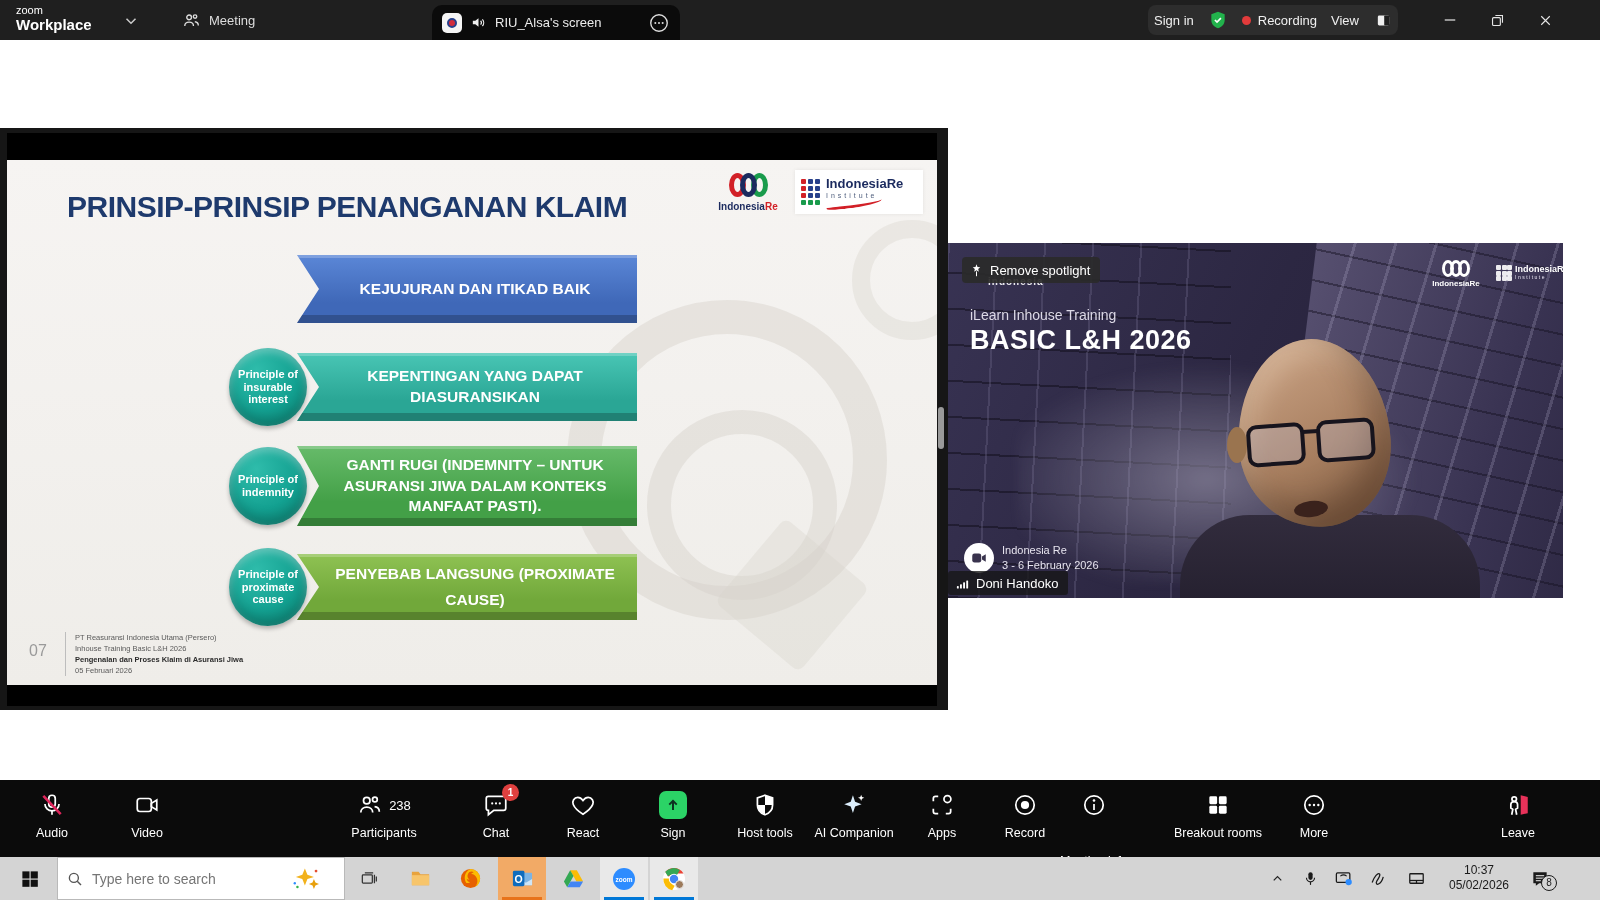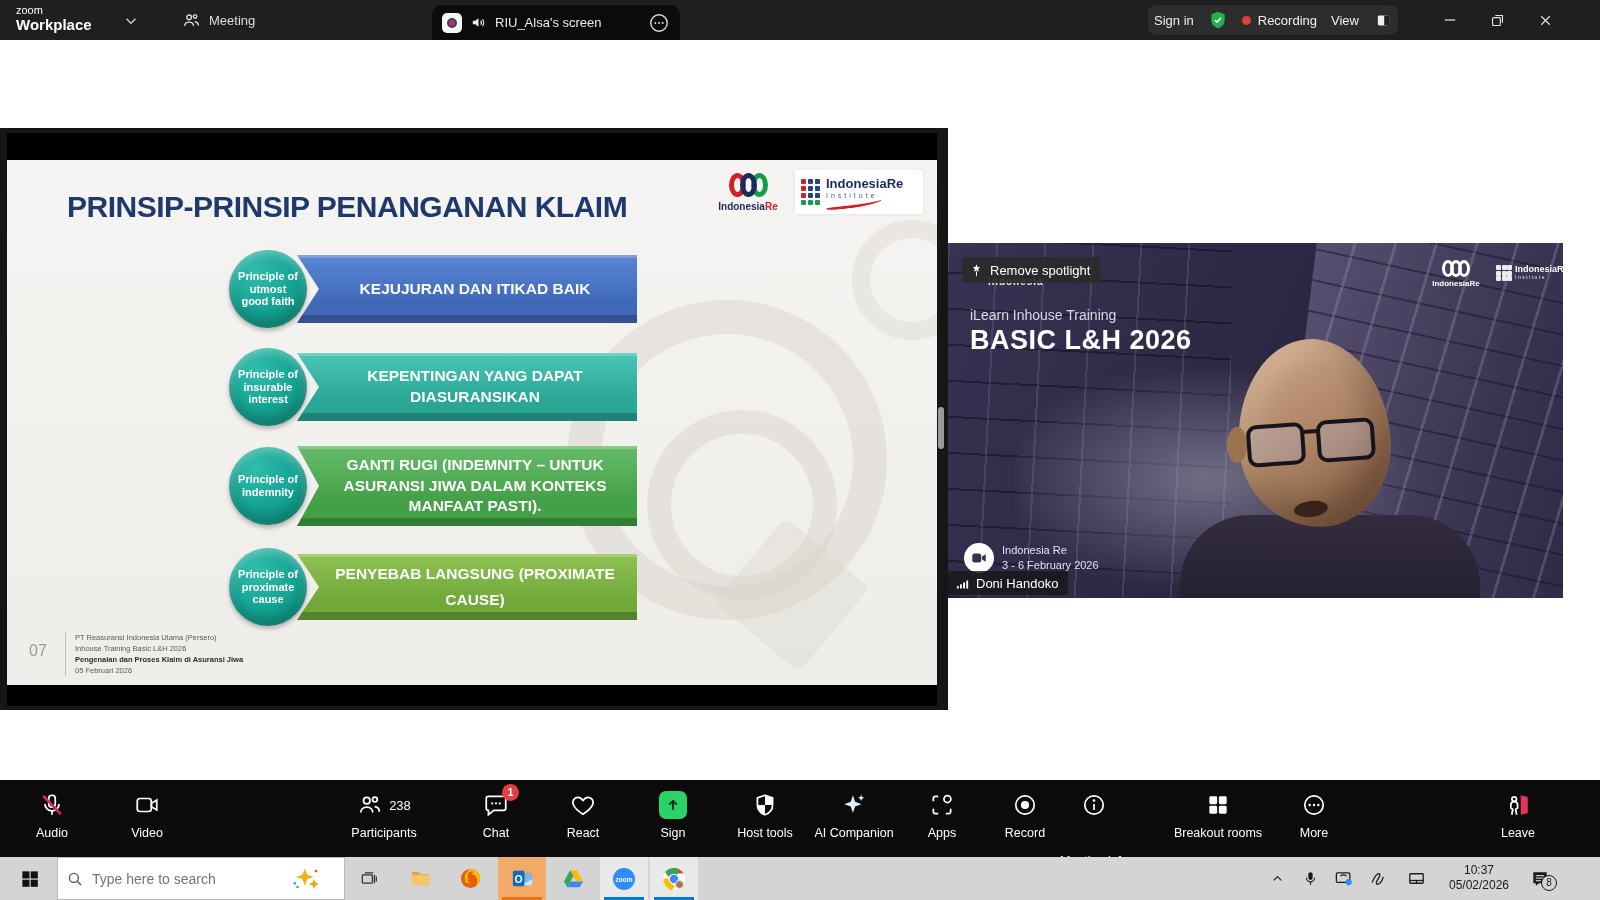--- a/index.html
+++ b/index.html
@@ -264,21 +264,20 @@
             <i style="background:#199b4c"></i>
         </div>
         <div class="inst-text">
           <div class="inst-name"><span>Indonesia</span><span class="re">Re</span></div>
           <div class="inst-sub">Institute</div>
           <div class="inst-swoosh"></div>
         </div>
       </div>
 
       <div class="prow" style="top:90px; height:78px;">
-        <div class="principle-circle" style="top:0;">Principle of utmost good faith</div>
         <div class="principle-banner" style="top: 5px; height: 68px; background: linear-gradient(rgb(91, 135, 215) 0%, rgb(63, 104, 184) 70%);">KEJUJURAN DAN ITIKAD BAIK</div>
       </div>
       <div class="prow" style="top:188px; height:78px;padding-left:33px;">
         <div class="principle-circle" style="top:0;">Principle of insurable interest</div>
         <div class="principle-banner" style="top: 5px; height: 68px; background: linear-gradient(rgb(73, 198, 181) 0%, rgb(42, 166, 149) 70%);">KEPENTINGAN YANG DAPAT DIASURANSIKAN</div>
       </div>
       <div class="prow" style="top:286px; height:80px;">
         <div class="principle-circle" style="top:1px;">Principle of indemnity</div>
         <div class="principle-banner" style="top: 0px; height: 80px; background: linear-gradient(rgb(103, 187, 106) 0%, rgb(67, 160, 71) 70%);">GANTI RUGI (INDEMNITY – UNTUK ASURANSI JIWA DALAM KONTEKS MANFAAT PASTI).</div>
       </div>

